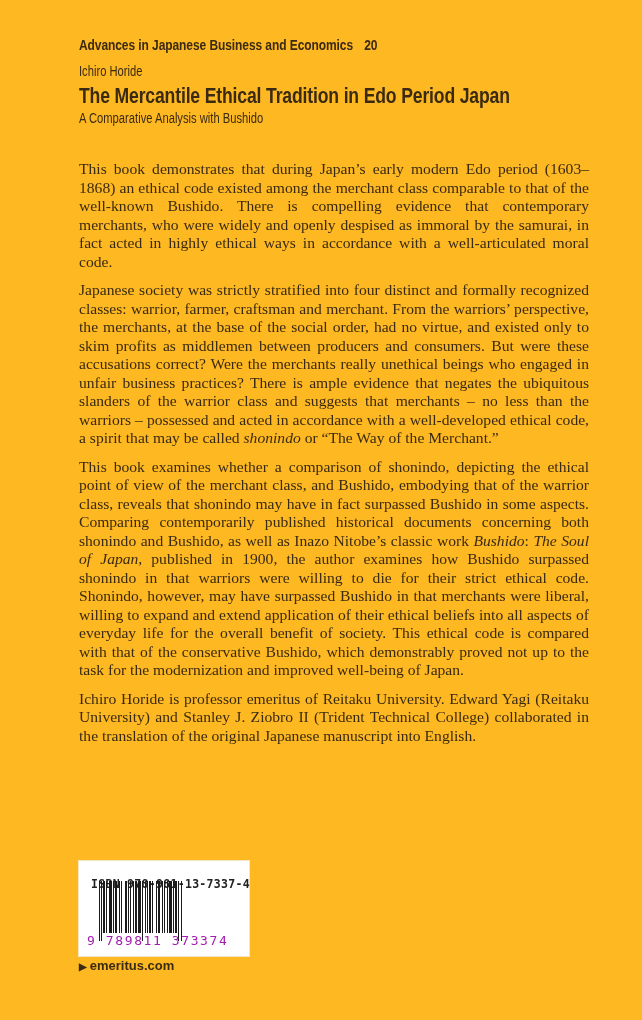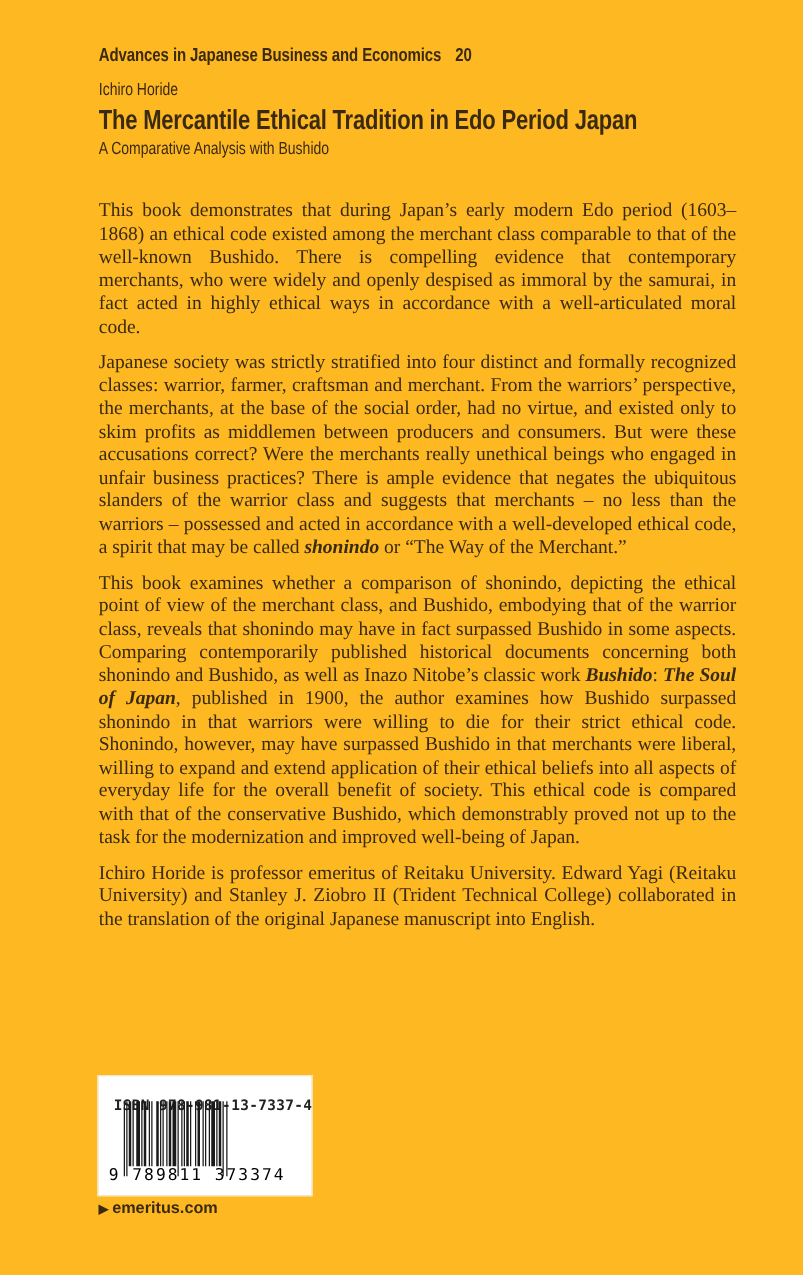--- a/index.html
+++ b/index.html
@@ -23,42 +23,42 @@
   .subtitle { top: 110px; font-size: 14px; font-weight: normal; transform: scaleX(0.80); }
 
   .body-text {
     position: absolute; left: 79px; top: 160px; width: 510px;
     font-family: "Liberation Serif", serif;
     font-size: 15.6px; line-height: 18.5px;
     text-align: justify;
     color: #3b2a12;
   }
   .body-text p { margin: 0 0 10px 0; }
-  .body-text i { font-style: italic; font-weight: bold; }
+  .body-text i { font-style: italic; }
 
   .barcode-box {
     position: absolute; left: 78px; top: 860px; width: 170px; height: 95px;
     background: #ffffff;
     border: 1px solid #f3e6c6;
   }
   .isbn-text {
     position: absolute; left: 12px; top: 16px;
     font-family: "DejaVu Sans Mono", monospace; font-size: 11.5px; font-weight: bold;
     color: #222; letter-spacing: 0.3px; white-space: nowrap;
   }
   .bars {
     position: absolute; left: 20px; top: 20px; width: 140px; height: 60px;
     display: flex; align-items: flex-start;
   }
   .bars span { display: block; background: #1a1a1a; height: 52px; }
   .bars span.gap { background: transparent; }
   .bars span.long { height: 60px; }
   .digits {
     position: absolute; left: 8px; top: 72px;
-    font-family: "DejaVu Sans Mono", monospace; font-size: 13px; color: #000000;
+    font-family: "DejaVu Sans Mono", monospace; font-size: 13px; color: #a21caf;
     white-space: nowrap; letter-spacing: 1.6px;
   }
   .springer {
     position: absolute; left: 79px; top: 958px;
     font-family: "Liberation Sans", sans-serif; font-weight: bold; font-size: 13px;
     color: #3b2a12; white-space: nowrap;
   }
   .springer .arrow { font-size: 10px; margin-right: 3px; }
 </style>
 </head>

